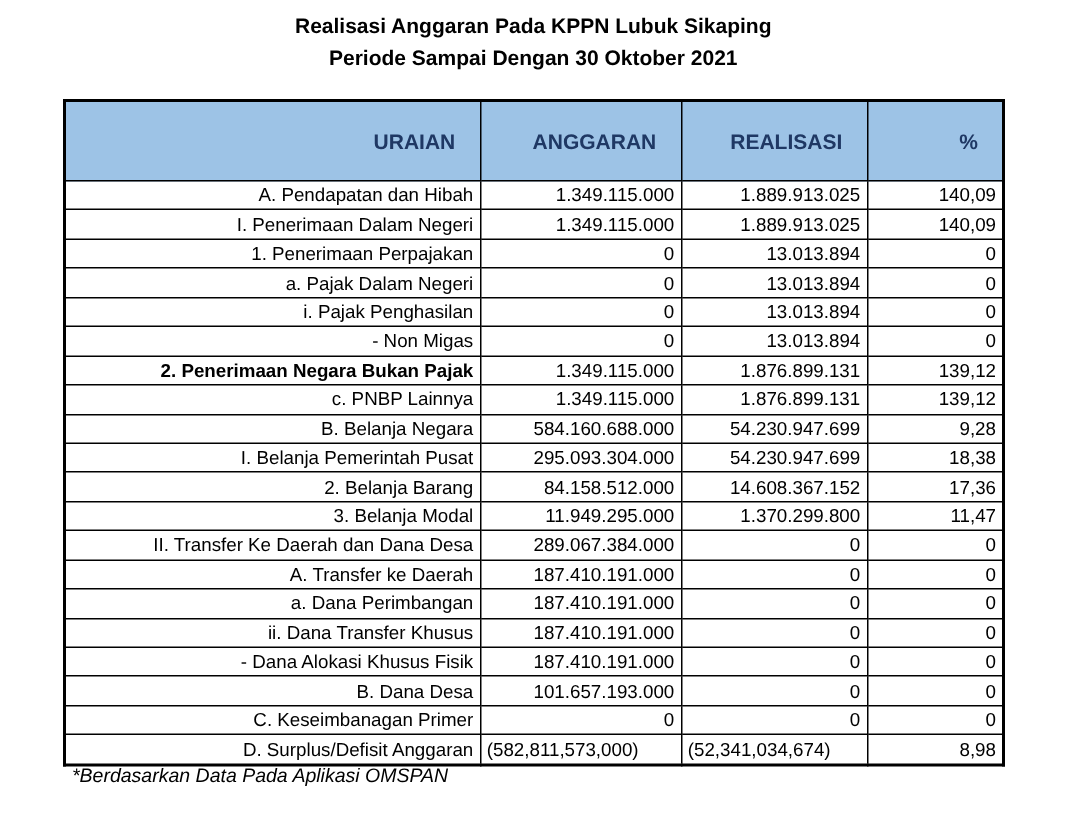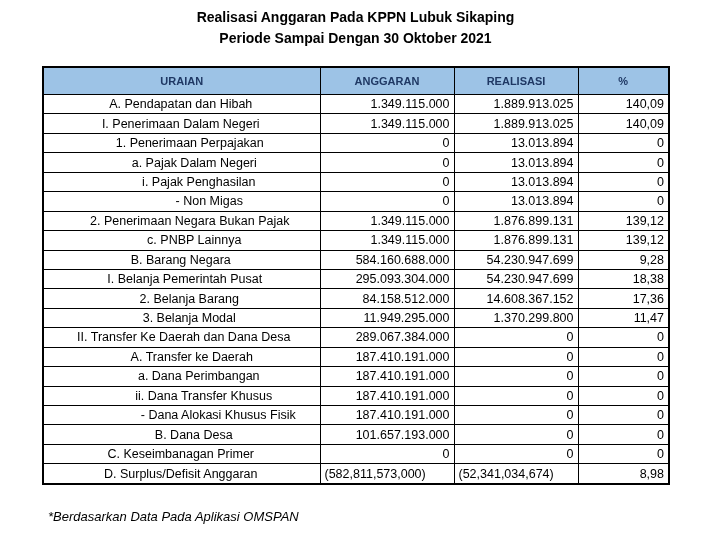--- a/index.html
+++ b/index.html
@@ -16,33 +16,33 @@
     text-align: center; font-weight: bold;
     font-size: 14px; line-height: 21px;
   }
   table.budget {
     position: absolute; left: 42px; top: 66px;
     border-collapse: collapse; table-layout: fixed;
     border: 2px solid #000;
   }
   table.budget th {
     border: 1px solid #000;
-    font-size: 11px; font-weight: bold;
-    height: 20px; text-align: center; vertical-align: middle;
-    padding: 3px;
+    font-size: 14px; font-weight: bold;
+    height: 20px; text-align: right; vertical-align: middle;
+    padding: 16px;
   }
   table.budget td {
     border: 1px solid #000;
     font-size: 12.5px;
     height: 18.45px;
     padding: 0 4px;
     vertical-align: middle;
     white-space: nowrap; overflow: hidden;
   }
-  td.c-uraian { text-align: center; }
+  td.c-uraian { text-align: right; }
   td.c-num { text-align: right; }
   td.c-num.left { text-align: left; }
   .footnote {
     position: absolute; left: 48px; top: 509px;
     font-style: italic; font-size: 13px;
   }
 </style>
 </head>
 <body>
 
@@ -97,33 +97,33 @@
         <td class="c-num">13.013.894</td>
         <td class="c-num">0</td>
       </tr>
       <tr>
         <td class="c-uraian" style="padding-left: 59px;">- Non Migas</td>
         <td class="c-num">0</td>
         <td class="c-num">13.013.894</td>
         <td class="c-num">0</td>
       </tr>
       <tr>
-        <td class="c-uraian" style="padding-left: 20px;">2. Penerimaan Negara Bukan Pajak</td>
+        <td class="c-uraian" style="padding-left: 20px; font-weight: bold;">2. Penerimaan Negara Bukan Pajak</td>
         <td class="c-num">1.349.115.000</td>
         <td class="c-num">1.876.899.131</td>
         <td class="c-num">139,12</td>
       </tr>
       <tr>
         <td class="c-uraian" style="padding-left: 29px;">c. PNBP Lainnya</td>
         <td class="c-num">1.349.115.000</td>
         <td class="c-num">1.876.899.131</td>
         <td class="c-num">139,12</td>
       </tr>
       <tr>
-        <td class="c-uraian" style="padding-left: 2px;">B. Barang Negara</td>
+        <td class="c-uraian" style="padding-left: 2px;">B. Belanja Negara</td>
         <td class="c-num">584.160.688.000</td>
         <td class="c-num">54.230.947.699</td>
         <td class="c-num">9,28</td>
       </tr>
       <tr>
         <td class="c-uraian" style="padding-left: 10px;">I. Belanja Pemerintah Pusat</td>
         <td class="c-num">295.093.304.000</td>
         <td class="c-num">54.230.947.699</td>
         <td class="c-num">18,38</td>
       </tr>

